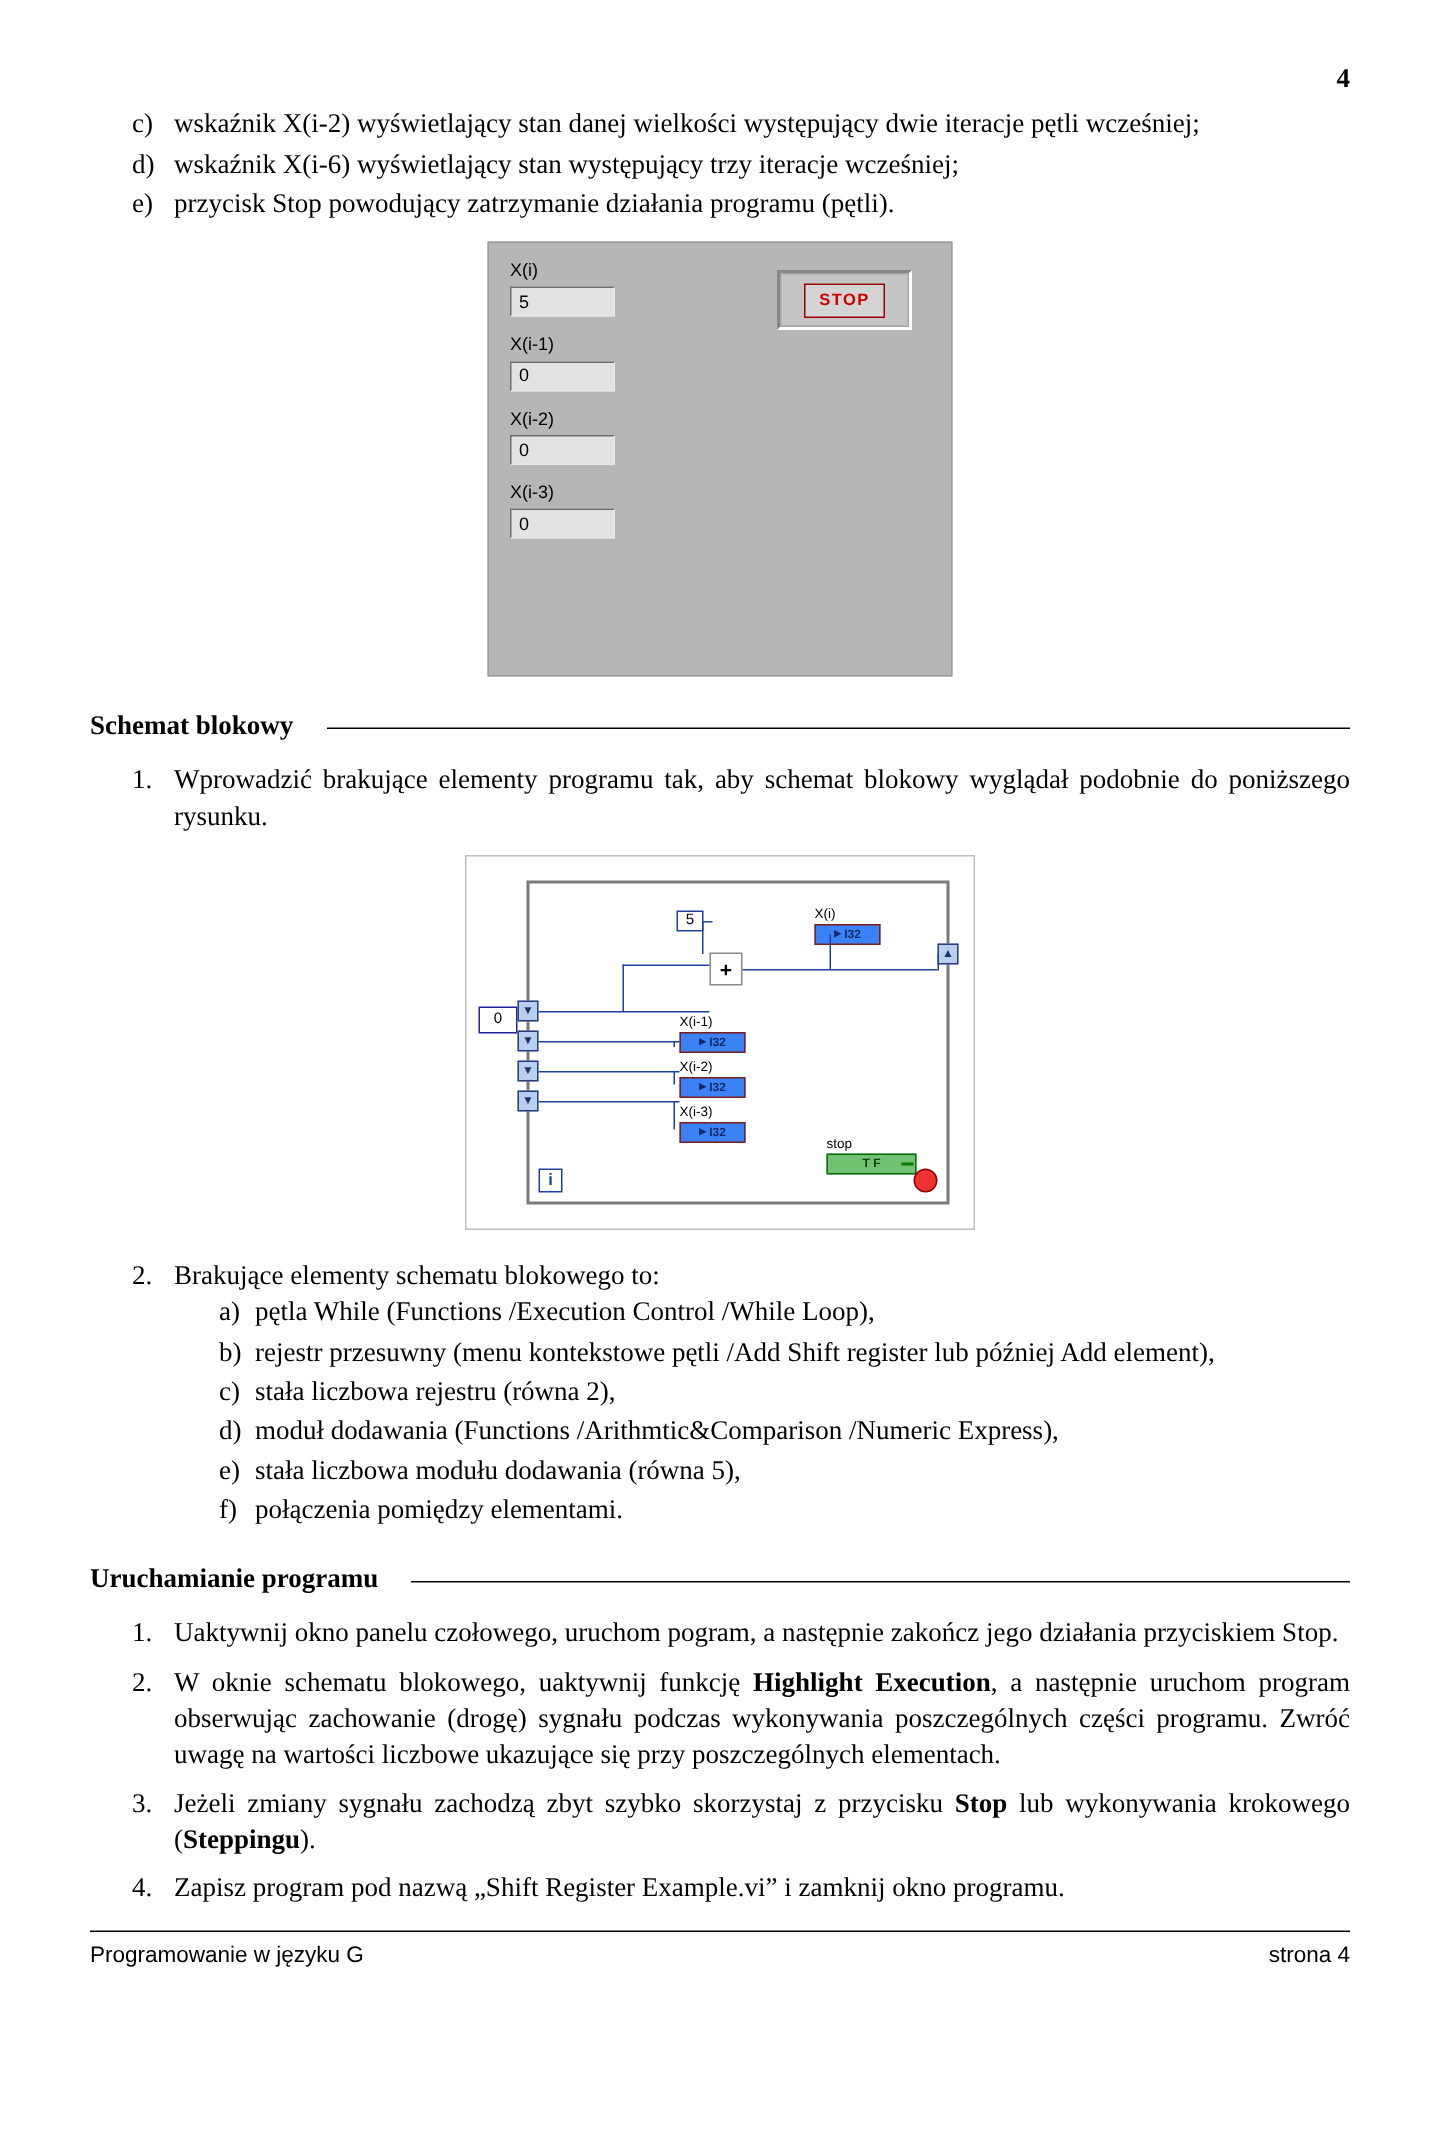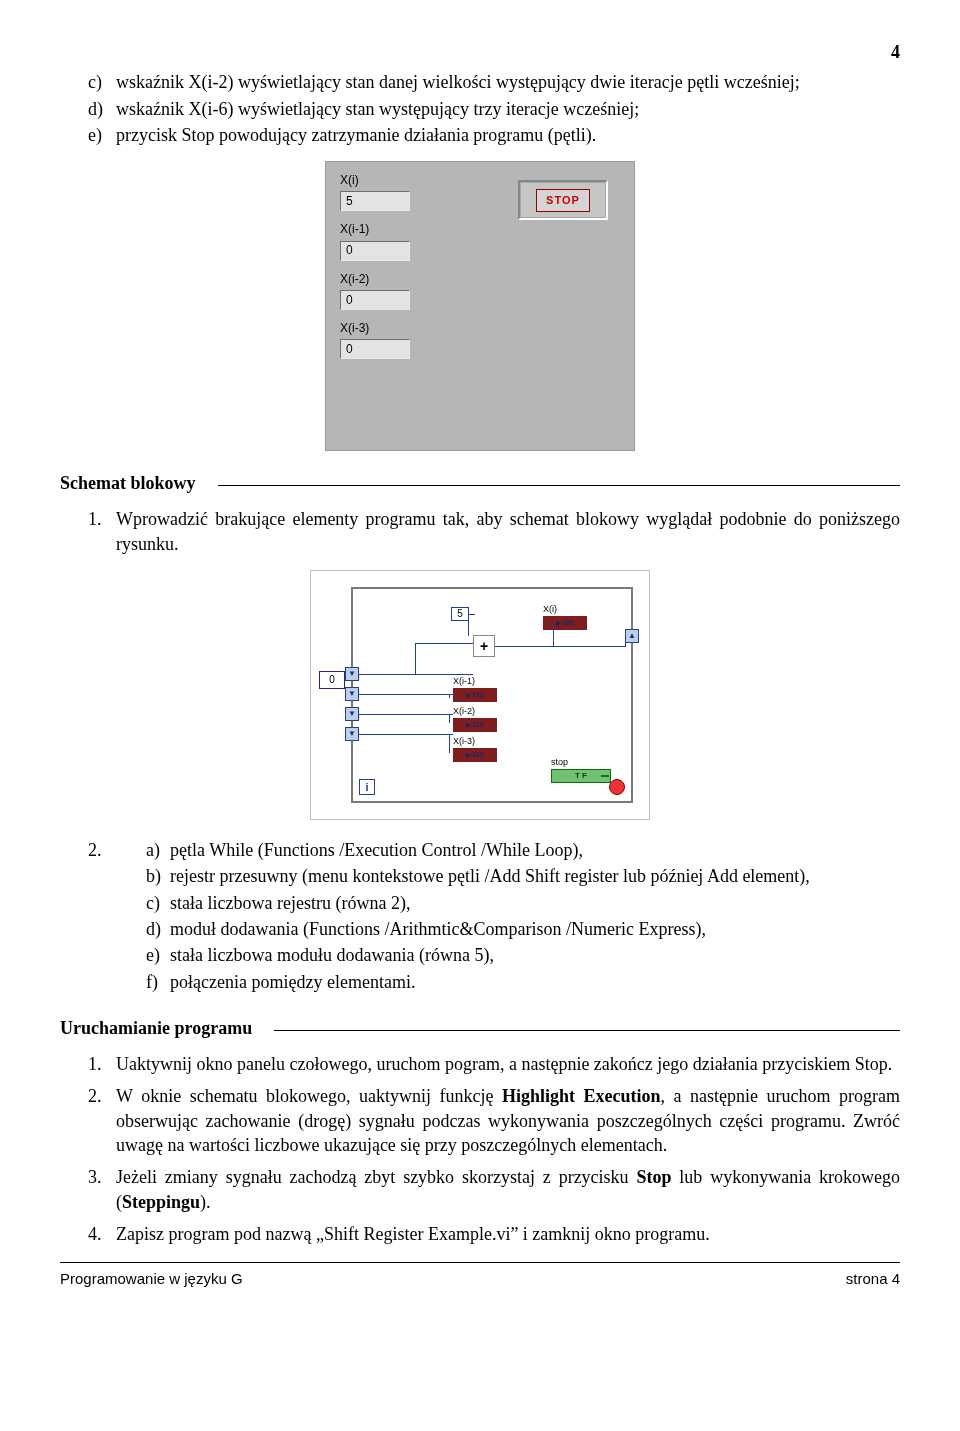--- a/index.html
+++ b/index.html
@@ -144,22 +144,22 @@
     width: 44px;
     font-size: 9px;
   }
   .bd-indicator .lbl {
     background: #fff;
     padding: 0;
     margin-bottom: 1px;
   }
   .bd-indicator .i32 {
     height: 14px;
-    border: 7px solid #7f1d1d;
-    background: #14b8a6;
+    border: 1px solid #7f1d1d;
+    background: #3b82f6;
     display: flex; align-items: center; justify-content:center;
     color: #102a6a; font-weight: bold; font-size: 8px;
   }
   .bd-indicator .i32::before { content: "▶"; margin-right: 2px; font-size: 6px; }
   .add-node {
     position: absolute;
     left: 120px; top: 46px;
     width: 22px; height: 22px;
     background: #fff;
     border: 1px solid #888;
@@ -321,20 +321,21 @@
       <div class="loop-i">i</div>
       <div class="loop-cond"></div>
     </div>
   </div>
 </div>
 
 <div class="list-indent num-list">
   <div class="list-item">
     <span class="li-marker">2.</span>
     <span class="li-text">
+      <span>Brakujące elementy schematu blokowego to:</span>
       <div class="sub-list">
         <div class="nested-item">
             <span class="ni-marker">a)</span>
             <span class="ni-text">pętla While (Functions /Execution Control /While Loop),</span>
           </div>
         <div class="nested-item">
             <span class="ni-marker">b)</span>
             <span class="ni-text">rejestr przesuwny (menu kontekstowe pętli /Add Shift register lub później Add element),</span>
           </div>
         <div class="nested-item">

